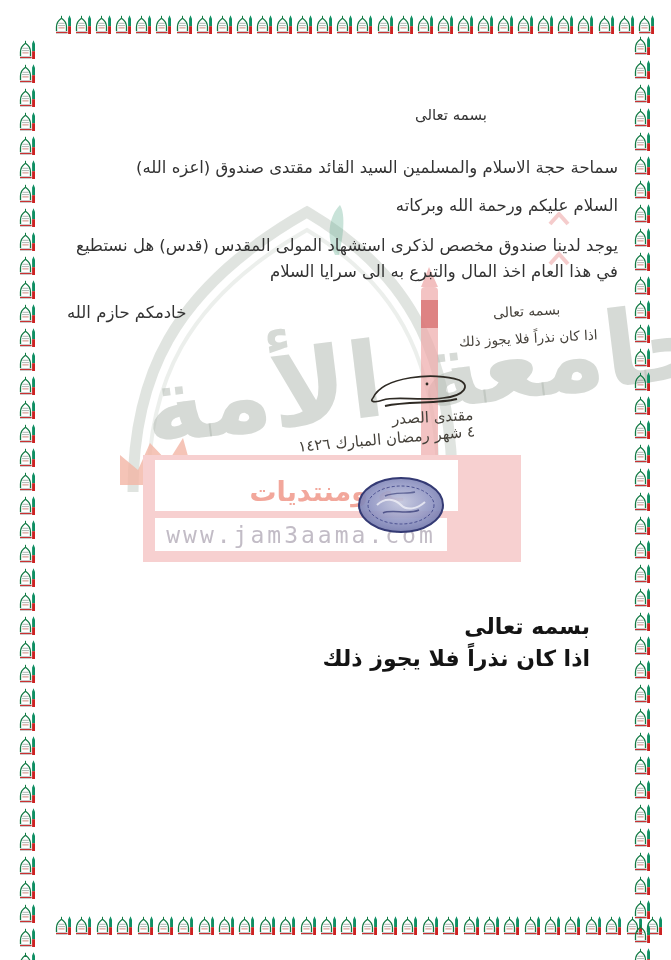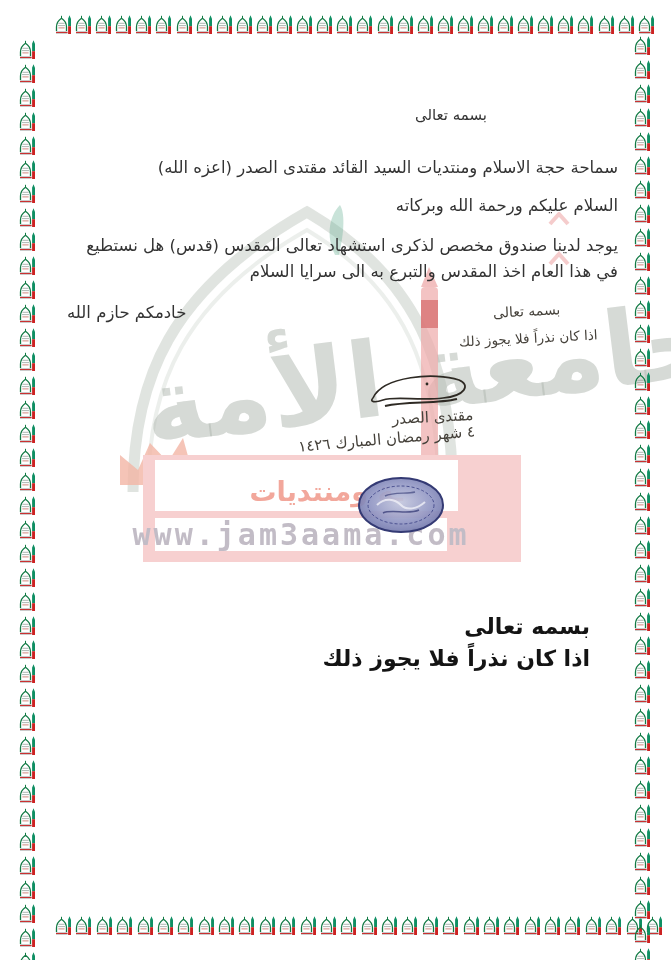--- a/index.html
+++ b/index.html
@@ -31,23 +31,23 @@
     transform:rotate(-7deg);white-space:nowrap;direction:rtl;
   }
   .wm-salmon-ar{
     font-size:27px;font-weight:bold;color:var(--salmon);
     direction:rtl;white-space:nowrap;line-height:1;
   }
   .band{background:var(--band-pink);}
   .band-white{background:#ffffff;position:absolute;}
   .band-url{
     font-family:"DejaVu Sans Mono",monospace;
-    font-size:30px;color:var(--url-gray);letter-spacing:3px;
+    font-size:23px;color:var(--url-gray);letter-spacing:3px;
     display:flex;align-items:center;justify-content:center;
-    width:100%;height:100%;white-space:nowrap;font-weight:bold;
+    width:100%;height:100%;white-space:nowrap;
   }
   
   .txt{z-index:2;color:#333;direction:rtl;white-space:nowrap;
        font-size:16.5px;line-height:1.4;}
   .hw{z-index:3;color:#45413a;direction:rtl;white-space:nowrap;}
   .bold-ruling{z-index:2;color:#141414;direction:rtl;white-space:nowrap;
        font-weight:bold;font-size:22px;}
 </style>
 </head>
 <body>
@@ -1743,24 +1743,24 @@
 <div class="abs band wm" style="left:143px;top:455px;width:378px;height:107px;z-index:1;">
   <div class="band-white" style="left:12px;top:5px;width:303px;height:51px;">
     <div class="wm-salmon-ar" style="position:absolute;right:55px;top:18px;">ـة ومنتديات</div>
   </div>
   <div class="band-white" style="left:12px;top:63px;width:292px;height:33px;">
     <div class="band-url">www.jam3aama.com</div>
   </div>
 </div>
 
 <div class="abs txt" style="right:184px;top:105px;font-size:15px;">بسمه تعالى</div>
-<div class="abs txt" style="right:53px;top:156px;">سماحة حجة الاسلام ومنتديات السيد القائد مقتدى الصدر (اعزه الله)</div>
+<div class="abs txt" style="right:53px;top:156px;">سماحة حجة الاسلام والمسلمين السيد القائد مقتدى صندوق (اعزه الله)</div>
 <div class="abs txt" style="right:53px;top:194px;text-align:center;">السلام عليكم ورحمة الله وبركاته</div>
-<div class="abs txt" style="right:53px;top:234px;">يوجد لدينا صندوق مخصص لذكرى استشهاد تعالى المقدس (قدس) هل نستطيع</div>
-<div class="abs txt" style="right:53px;top:260px;">في هذا العام اخذ المقدس والتبرع به الى سرايا السلام</div>
+<div class="abs txt" style="right:53px;top:234px;">يوجد لدينا صندوق مخصص لذكرى استشهاد المولى المقدس (قدس) هل نستطيع</div>
+<div class="abs txt" style="right:53px;top:260px;">في هذا العام اخذ المال والتبرع به الى سرايا السلام</div>
 <div class="abs txt" style="left:67px;top:301px;">خادمكم حازم الله</div>
 
 <div class="abs hw" style="right:111px;top:303px;font-size:14px;transform:rotate(-3deg);">بسمه تعالى</div>
 <div class="abs hw" style="right:73px;top:330px;font-size:13.5px;transform:rotate(-3deg);">اذا كان نذراً فلا يجوز ذلك</div>
 
 <svg class="abs hw" style="left:365px;top:370px;" width="115" height="45" viewBox="0 0 115 45">
   <path d="M8 28 C18 6 70 2 94 10 C106 15 100 26 78 28 C55 31 30 26 18 30 C10 33 4 32 8 28" fill="none" stroke="#2e2a24" stroke-width="1.7"></path>
   <path d="M20 36 C42 31 72 34 92 29" fill="none" stroke="#2e2a24" stroke-width="2.2"></path>
   <circle cx="62" cy="14" r="1.4" fill="#2e2a24"></circle>
 </svg>

